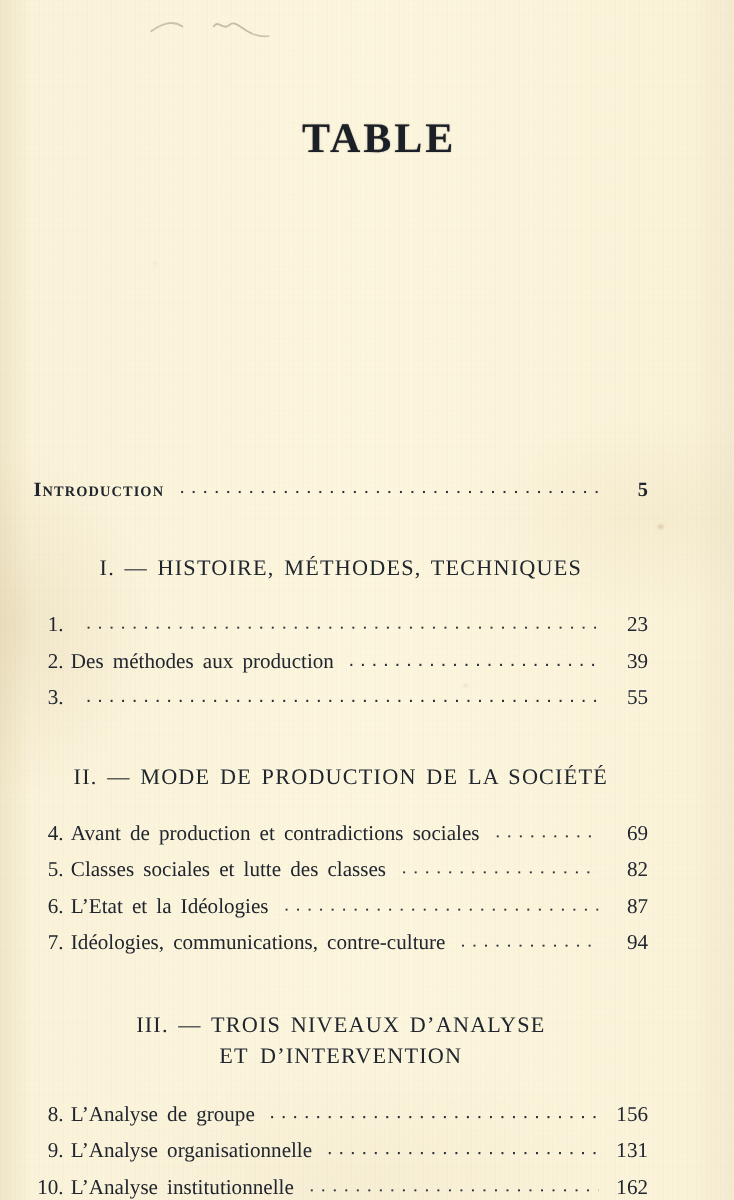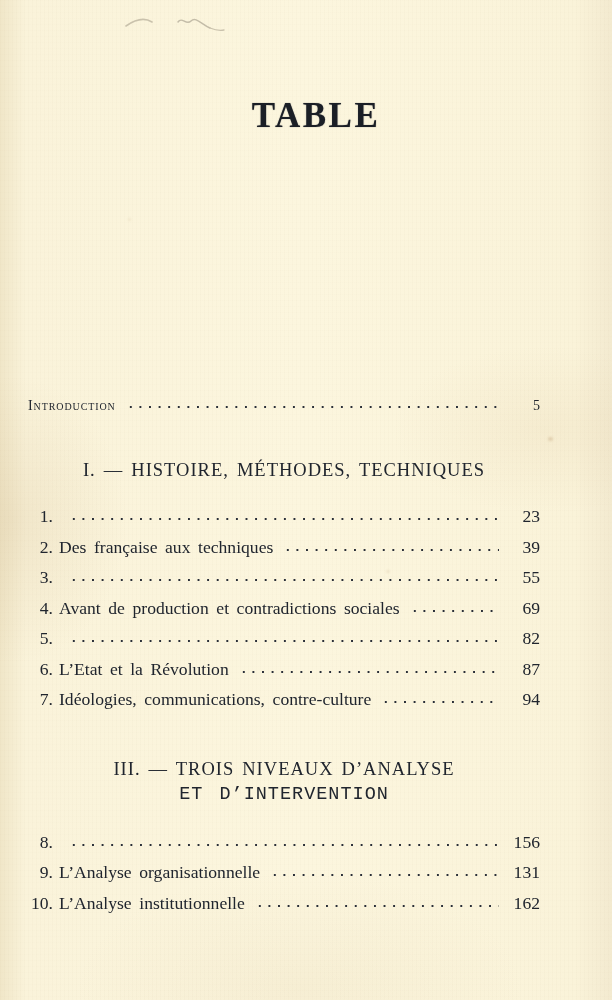--- a/index.html
+++ b/index.html
@@ -87,22 +87,23 @@
     position: absolute;
     left: 28px;
     top: 398px;
     width: 512px;
   }
 
   
   .intro-row {
     display: flex;
     align-items: baseline;
-    font-size: 14px;
+    font-size: 17px;
     margin-bottom: 0;
+    font-weight: bold;
   }
   .smallcaps {
     font-variant: small-caps;
     letter-spacing: 0.9px;
     white-space: nowrap;
   }
 
   
   .row {
     display: flex;
@@ -153,21 +154,20 @@
     white-space: nowrap;
   }
   .sec1 { margin-top: 46px; margin-bottom: 20px; }
   .sec2 { margin-top: 41px; margin-bottom: 20px; }
   .sec3 { margin-top: 41px; margin-bottom: 19px; }
   .section-head.two-line { line-height: 26px; }
   .section-head .line2 {
     display: block;
     letter-spacing: 1.0px;
     word-spacing: 4px;
-    font-family: Liberation Mono, monospace;
   }
   .grp { }
 </style>
 </head>
 <body>
 
 <div class="page">
 
   <div class="grain"></div>
   <div class="grain2"></div>
@@ -196,64 +196,69 @@
       <span>I. — HISTOIRE, MÉTHODES, TECHNIQUES</span>
     </div>
     <div class="grp">
       <div class="row">
         <span class="num">1.</span>
         <span class="leader"></span>
         <span class="page-no">23</span>
       </div>
       <div class="row">
         <span class="num">2.</span>
-        <span class="label">Des française aux techniques</span>
+        <span class="label">Des méthodes aux production</span>
         <span class="leader"></span>
         <span class="page-no">39</span>
       </div>
       <div class="row">
         <span class="num">3.</span>
         <span class="leader"></span>
         <span class="page-no">55</span>
       </div>
     </div>
 
+    <div class="section-head sec2">
+      <span>II. — MODE DE PRODUCTION DE LA SOCIÉTÉ</span>
+    </div>
     <div class="grp">
       <div class="row">
         <span class="num">4.</span>
         <span class="label">Avant de production et contradictions sociales</span>
         <span class="leader"></span>
         <span class="page-no">69</span>
       </div>
       <div class="row">
         <span class="num">5.</span>
+        <span class="label">Classes sociales et lutte des classes</span>
         <span class="leader"></span>
         <span class="page-no">82</span>
       </div>
       <div class="row">
         <span class="num">6.</span>
-        <span class="label">L’Etat et la Révolution</span>
+        <span class="label">L’Etat et la Idéologies</span>
         <span class="leader"></span>
         <span class="page-no">87</span>
       </div>
       <div class="row">
         <span class="num">7.</span>
         <span class="label">Idéologies, communications, contre-culture</span>
         <span class="leader"></span>
         <span class="page-no">94</span>
       </div>
     </div>
 
     <div class="section-head sec3 two-line">
       <span>III. — TROIS NIVEAUX D’ANALYSE</span>
       <span class="line2">ET D’INTERVENTION</span>
     </div>
     <div class="grp">
       <div class="row">
         <span class="num">8.</span>
+        <span class="label">L’Analyse de groupe</span>
         <span class="leader"></span>
         <span class="page-no">156</span>
       </div>
       <div class="row">
         <span class="num">9.</span>
         <span class="label">L’Analyse organisationnelle</span>
         <span class="leader"></span>
         <span class="page-no">131</span>
       </div>
       <div class="row">

